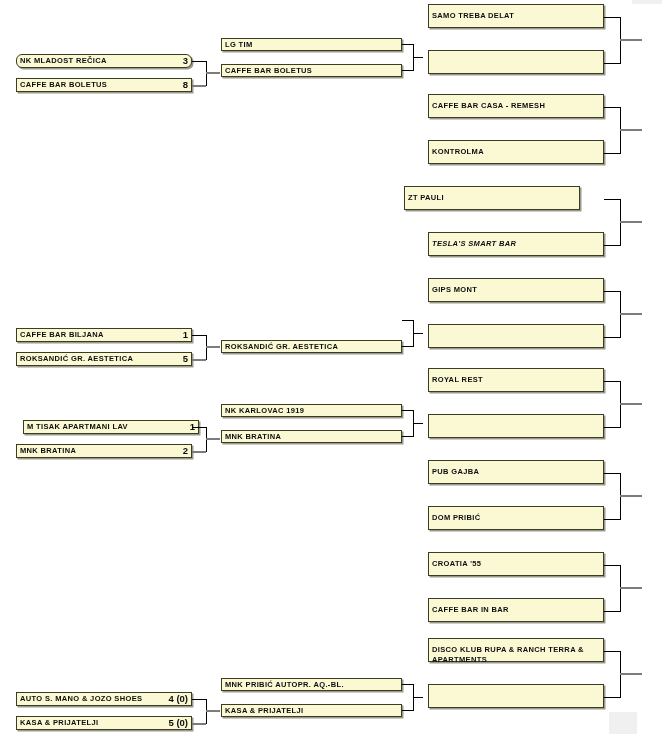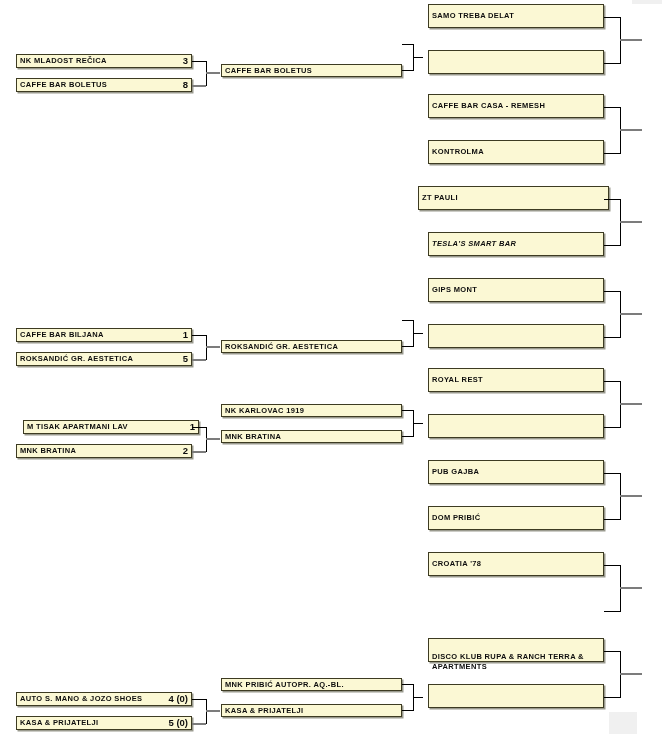--- a/index.html
+++ b/index.html
@@ -44,21 +44,21 @@
   .box .sc{
     flex:0 0 auto;
     padding-left:4px;
     font-size:9.5px;
     font-weight:bold;
     letter-spacing:0;
     color:#0d0d0d;
   }
   .box.two-line{
     align-items:flex-start;
-    padding-top:13px;
+    padding-top:6px;
     white-space:normal;
   }
   .box.two-line .nm{white-space:normal;}
 
   
   .ln{position:absolute;background:#000000;}
   .ln.h{height:1px;}
   .ln.v{width:1px;}
   .ln.gray{background:#7c7c7c;height:2px;}
 
@@ -66,21 +66,21 @@
   .artifact{position:absolute;background:#f0f0f0;}
 </style>
 </head>
 <body>
 
 <div id="bracket">
 
   <div class="artifact" style="left:632px;top:0px;width:30px;height:4px;"></div>
   <div class="artifact" style="left:609px;top:712px;width:28px;height:22px;"></div>
 
-  <div class="box" style="left:16px;top:54px;width:176px;height:14px;">
+  <div class="box" style="left:16px;top:54px;width:176px;height:14px;border-radius:6px;">
     <span class="nm">NK MLADOST REČICA</span>
     <span class="sc">3</span>
   </div>
   <div class="box" style="left:16px;top:78px;width:176px;height:14px;">
     <span class="nm">CAFFE BAR BOLETUS</span>
     <span class="sc">8</span>
   </div>
 
   <div class="box" style="left:16px;top:328px;width:176px;height:14px;">
     <span class="nm">CAFFE BAR BILJANA</span>
@@ -122,20 +122,24 @@
   <div class="ln h" style="left:192px;top:427px;width:14px;"></div>
   <div class="ln gray" style="left:192px;top:451px;width:14px;"></div>
   <div class="ln v" style="left:206px;top:427px;height:25px;"></div>
   <div class="ln gray" style="left:206px;top:438px;width:14px;"></div>
 
   <div class="ln h" style="left:192px;top:699px;width:14px;"></div>
   <div class="ln gray" style="left:192px;top:723px;width:14px;"></div>
   <div class="ln v" style="left:206px;top:699px;height:25px;"></div>
   <div class="ln gray" style="left:206px;top:710px;width:14px;"></div>
 
+  <div class="box" style="left:221px;top:38px;width:181px;height:13px;">
+    <span class="nm">LG TIM</span>
+    <span class="sc"></span>
+  </div>
   <div class="box" style="left:221px;top:64px;width:181px;height:13px;">
     <span class="nm">CAFFE BAR BOLETUS</span>
     <span class="sc"></span>
   </div>
 
   <div class="box" style="left:221px;top:340px;width:181px;height:13px;">
     <span class="nm">ROKSANDIĆ GR. AESTETICA</span>
     <span class="sc"></span>
   </div>
 
@@ -192,21 +196,21 @@
     <span class="nm">CAFFE BAR CASA - REMESH</span>
   </div>
   <div class="box" style="left:428px;top:140px;width:176px;height:24px;">
     <span class="nm">KONTROLMA</span>
   </div>
   <div class="ln h" style="left:604px;top:107px;width:16px;"></div>
   <div class="ln h" style="left:604px;top:153px;width:16px;"></div>
   <div class="ln v" style="left:620px;top:107px;height:47px;"></div>
   <div class="ln gray" style="left:620px;top:129px;width:22px;"></div>
 
-  <div class="box" style="left:418px;top:186px;width:191px;height:24px;">
+  <div class="box" style="left:404px;top:186px;width:176px;height:24px;">
     <span class="nm">ZT PAULI</span>
   </div>
   <div class="box" style="left:428px;top:232px;width:176px;height:24px;font-style:italic;">
     <span class="nm">TESLA'S SMART BAR</span>
   </div>
   <div class="ln h" style="left:604px;top:199px;width:16px;"></div>
   <div class="ln h" style="left:604px;top:245px;width:16px;"></div>
   <div class="ln v" style="left:620px;top:199px;height:47px;"></div>
   <div class="ln gray" style="left:620px;top:221px;width:22px;"></div>
 
@@ -237,21 +241,24 @@
   </div>
   <div class="box" style="left:428px;top:506px;width:176px;height:24px;">
     <span class="nm">DOM PRIBIĆ</span>
   </div>
   <div class="ln h" style="left:604px;top:473px;width:16px;"></div>
   <div class="ln h" style="left:604px;top:519px;width:16px;"></div>
   <div class="ln v" style="left:620px;top:473px;height:47px;"></div>
   <div class="ln gray" style="left:620px;top:495px;width:22px;"></div>
 
   <div class="box" style="left:428px;top:552px;width:176px;height:24px;">
-    <span class="nm">CROATIA '78</span>
+    <span class="nm">CROATIA '55</span>
+  </div>
+  <div class="box" style="left:428px;top:598px;width:176px;height:24px;">
+    <span class="nm">CAFFE BAR IN BAR</span>
   </div>
   <div class="ln h" style="left:604px;top:565px;width:16px;"></div>
   <div class="ln h" style="left:604px;top:611px;width:16px;"></div>
   <div class="ln v" style="left:620px;top:565px;height:47px;"></div>
   <div class="ln gray" style="left:620px;top:587px;width:22px;"></div>
 
   <div class="box two-line" style="left:428px;top:638px;width:176px;height:24px;">
     <span class="nm">DISCO KLUB RUPA &amp; RANCH TERRA &amp; APARTMENTS</span>
   </div>
   <div class="box empty" style="left:428px;top:684px;width:176px;height:24px;">

